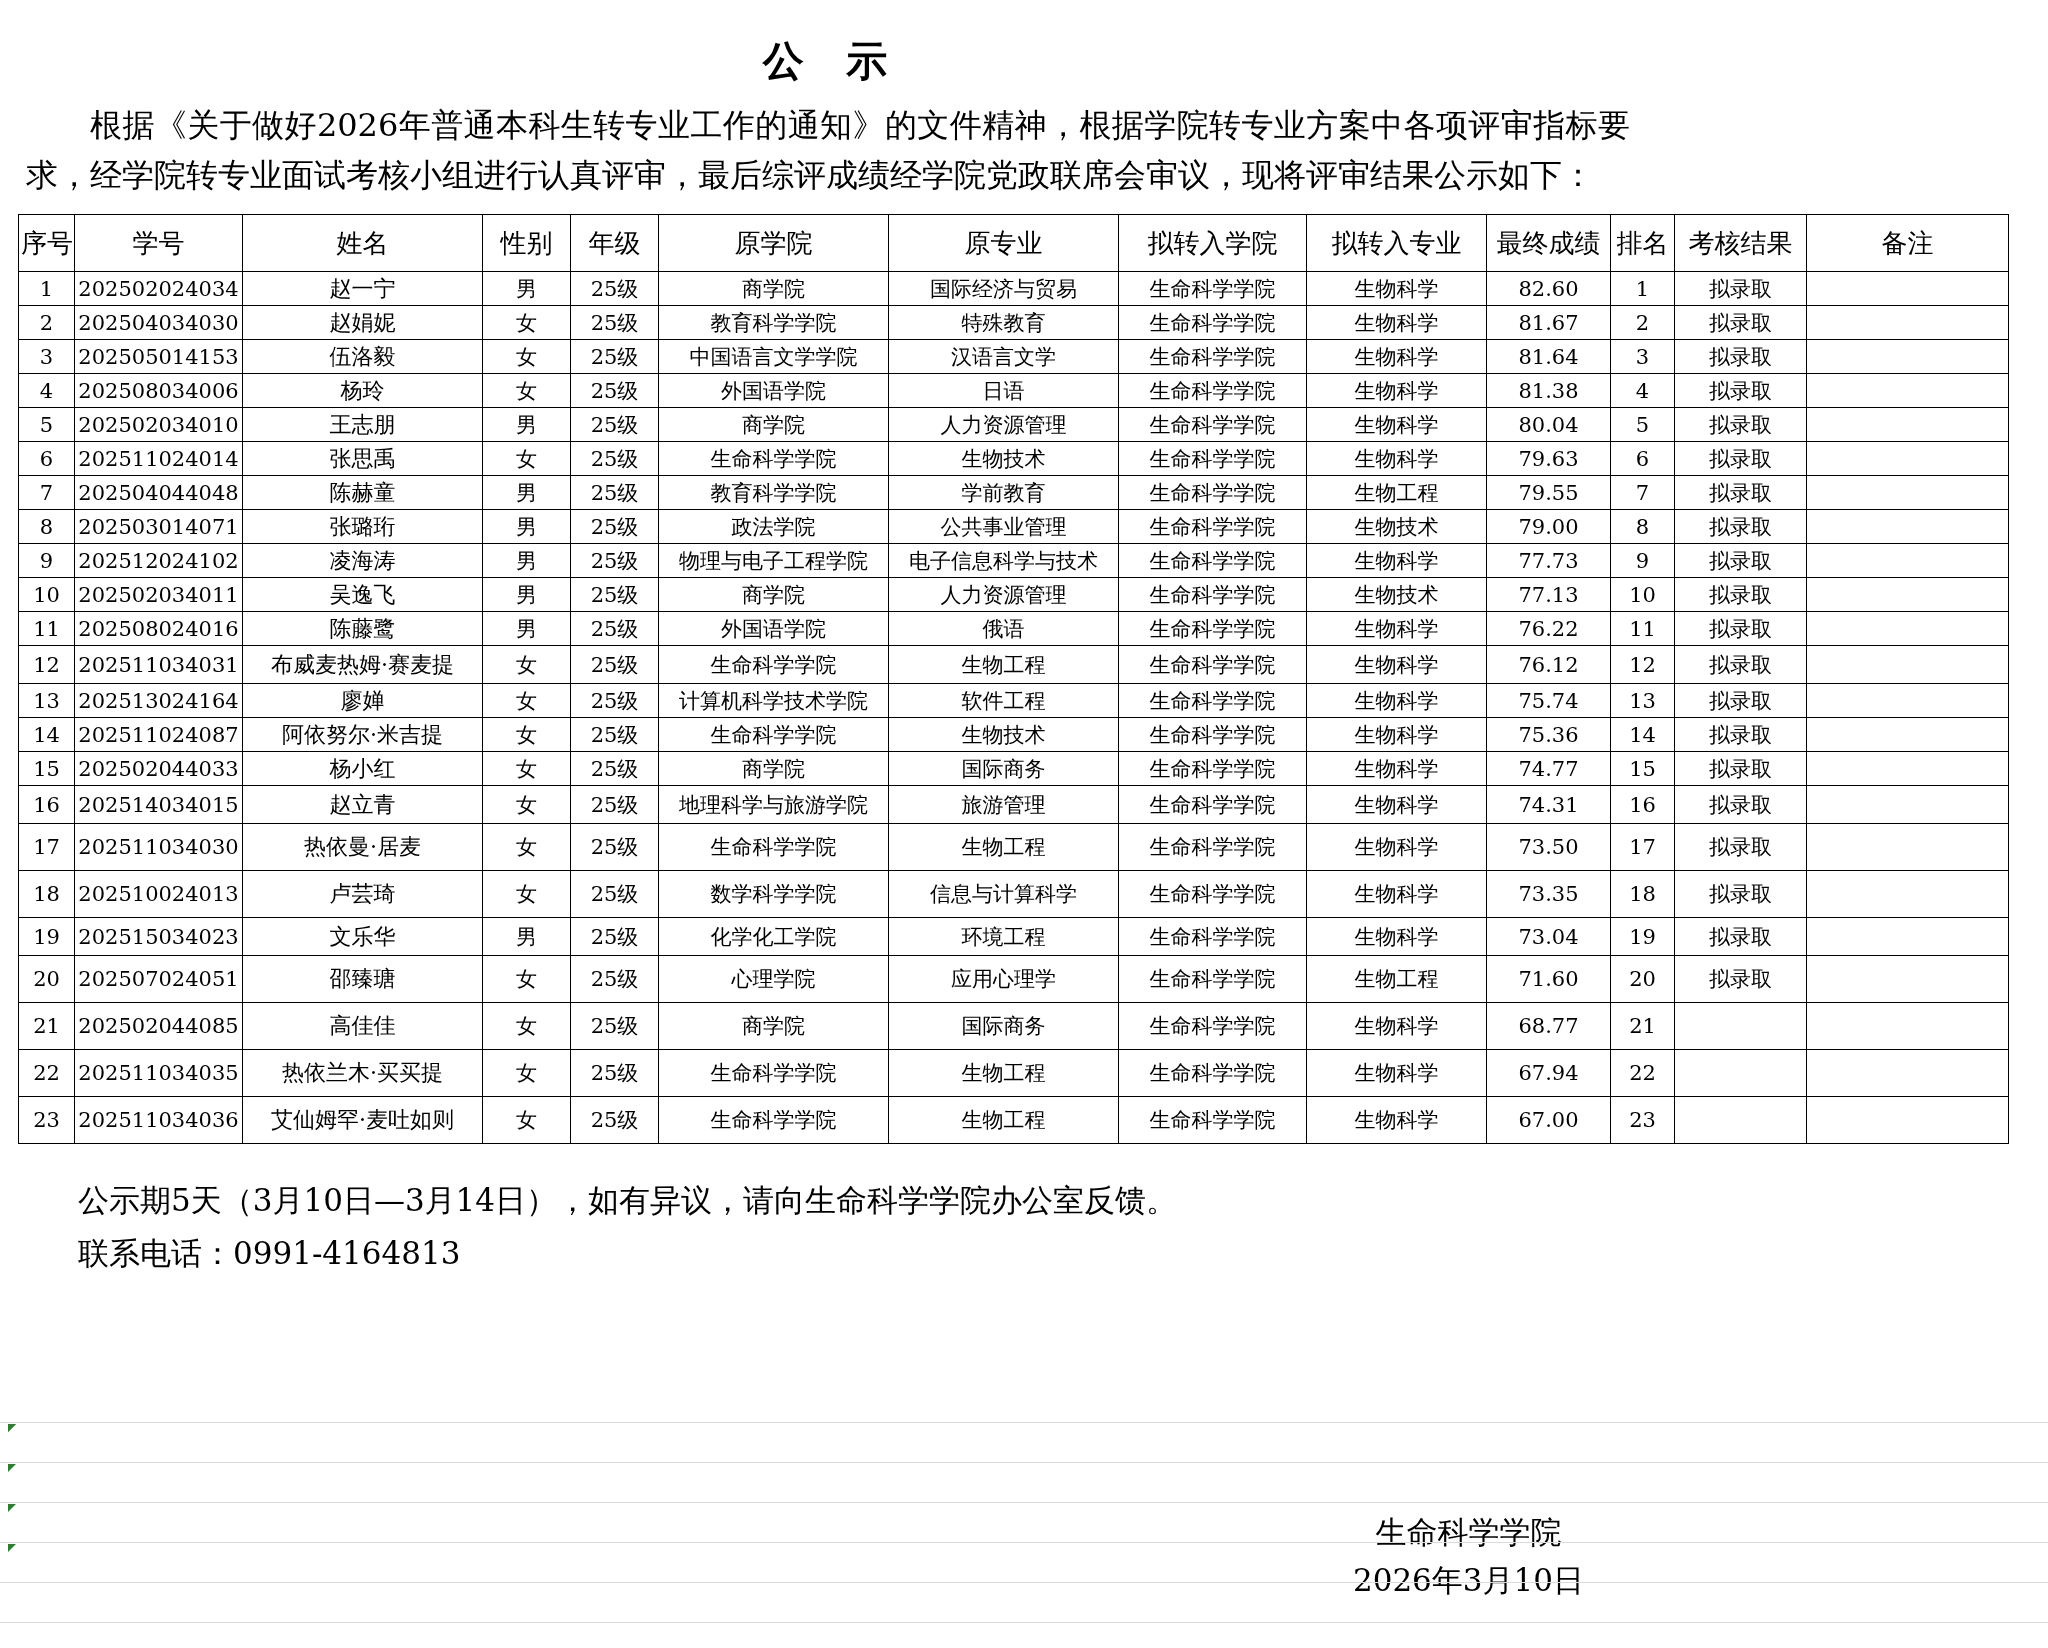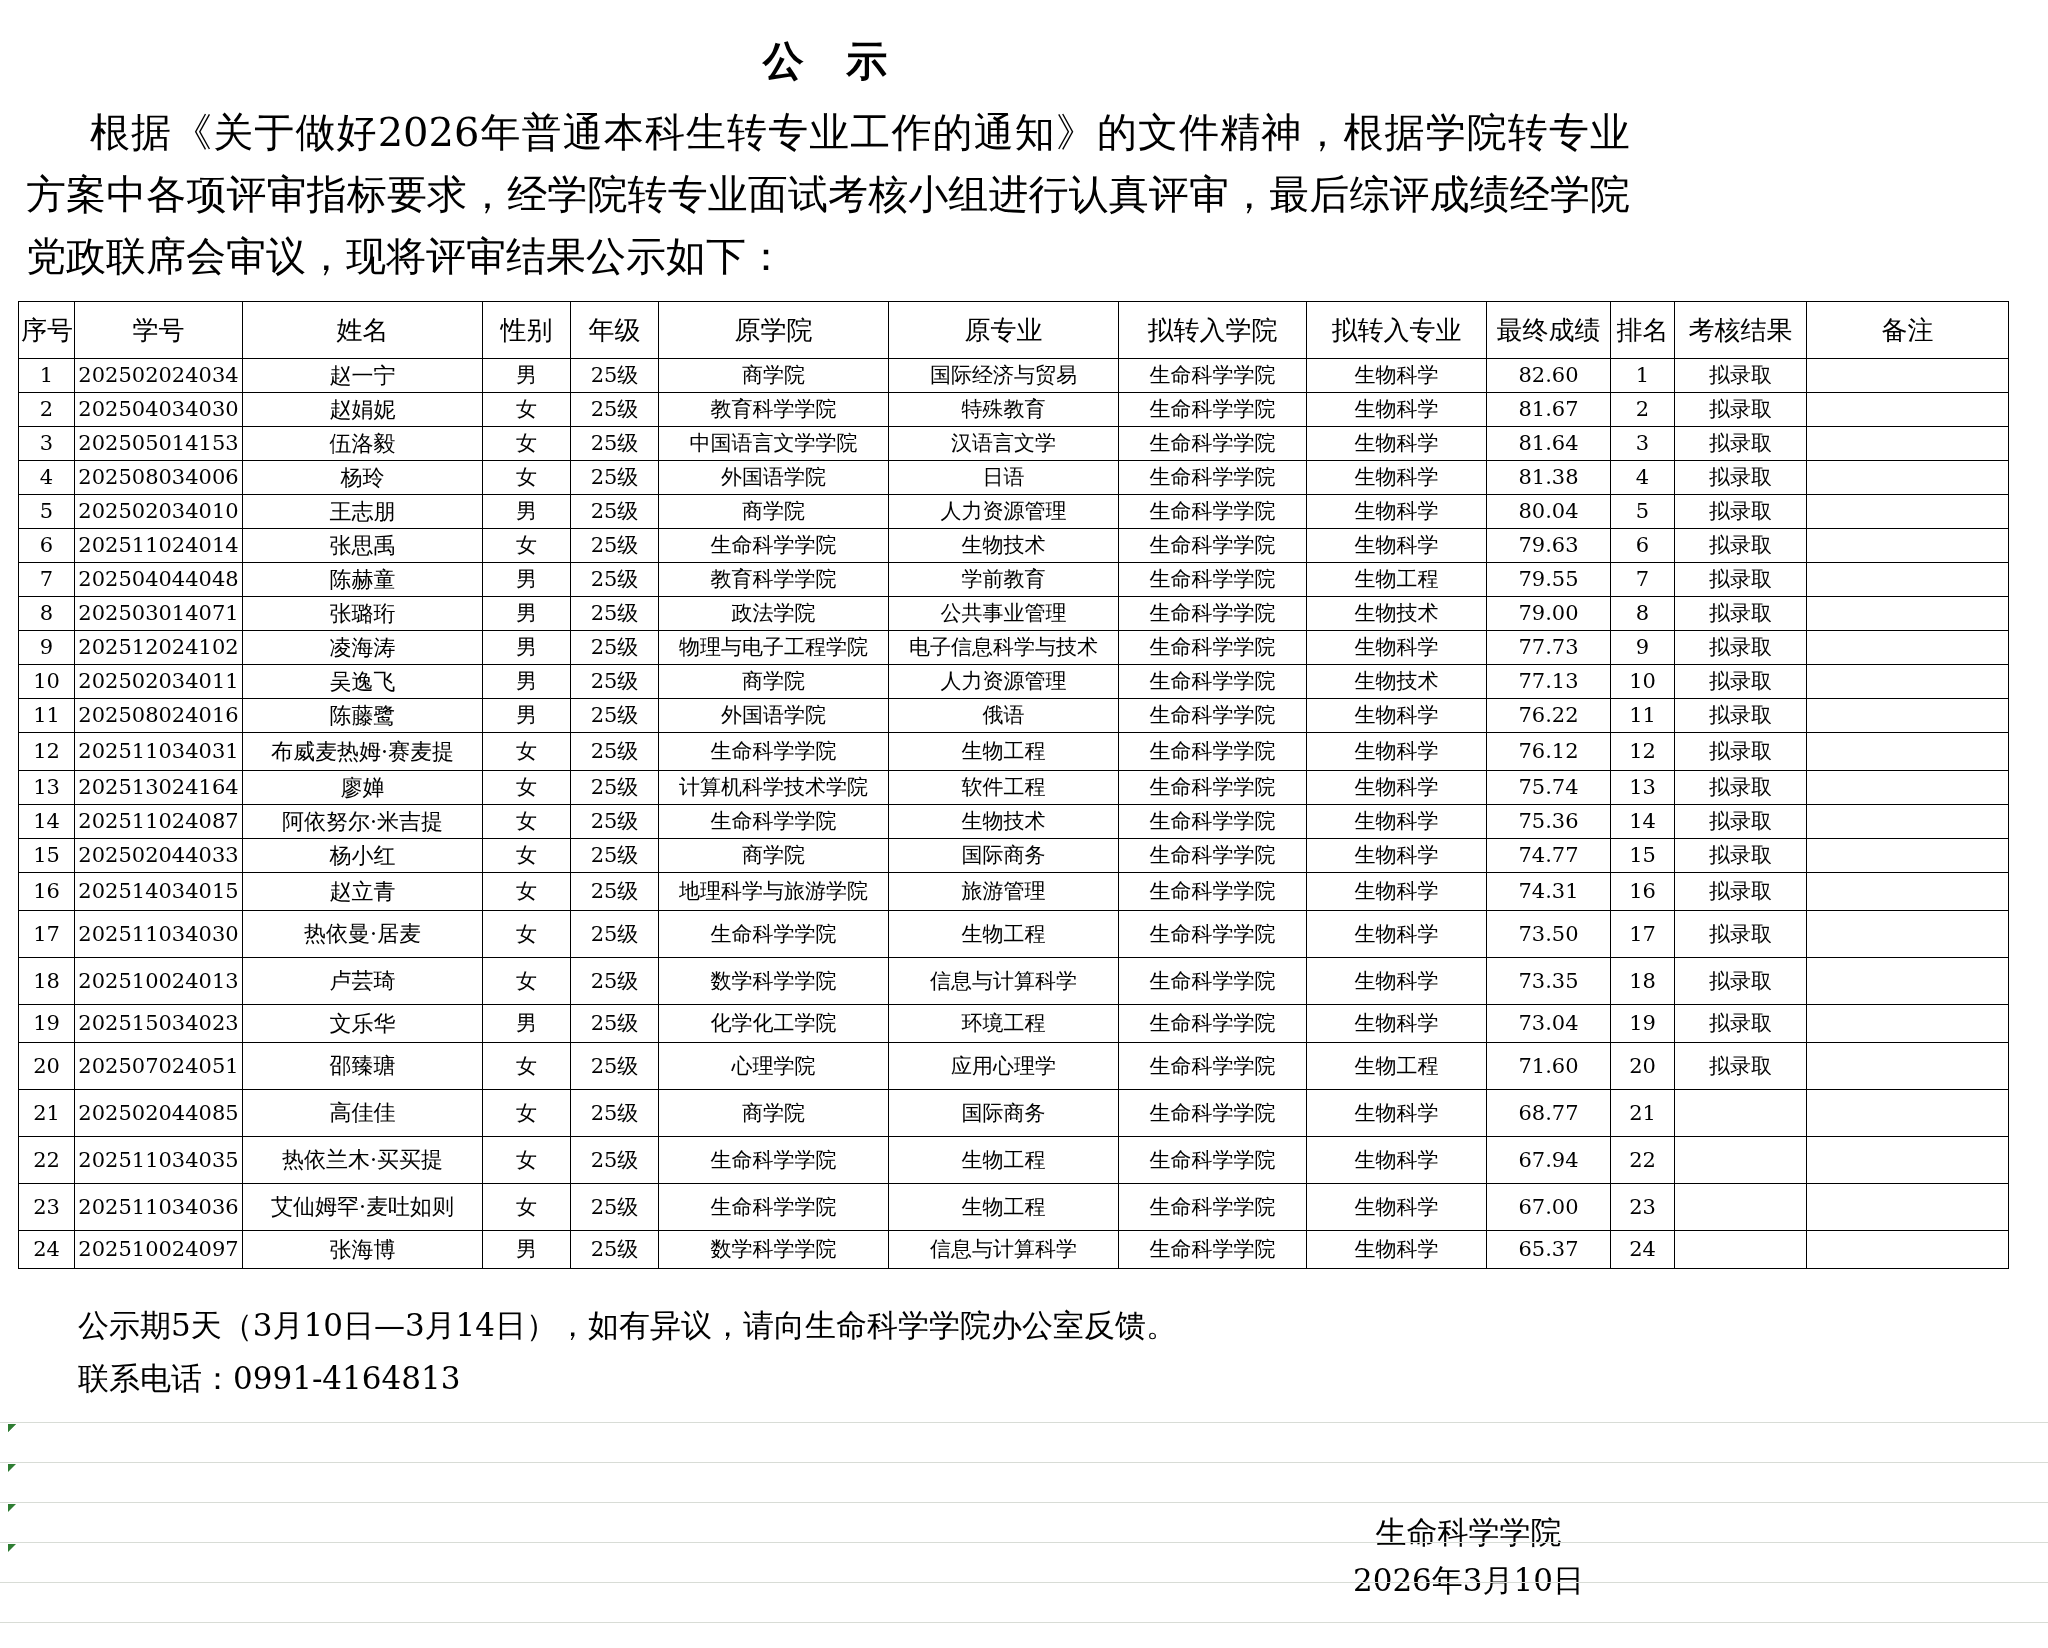--- a/index.html
+++ b/index.html
@@ -27,21 +27,21 @@
     font-family: "DejaVu Serif", "Liberation Serif", serif;
     font-weight: bold;
     font-size: 41px;
     letter-spacing: 14px;
     padding-top: 34px;
     padding-bottom: 12px;
   }
 
   .intro {
     font-family: "DejaVu Serif", "Liberation Serif", serif;
-    font-size: 40px;
+    font-size: 32px;
     line-height: 1.55;
     text-align: justify;
     text-indent: 64px;
     margin: 0 34px 14px 26px;
   }
 
   table.main {
     border-collapse: collapse;
     table-layout: fixed;
     width: 1990px;
@@ -504,35 +504,20 @@
           <td>25级</td>
           <td>生命科学学院</td>
           <td>生物工程</td>
           <td>生命科学学院</td>
           <td>生物科学</td>
           <td class="num">67.00</td>
           <td>23</td>
           <td></td>
           <td></td>
         </tr>
-        <tr style="height: 38px;">
-          <td>24</td>
-          <td class="num">202510024097</td>
-          <td class="name">张海博</td>
-          <td>男</td>
-          <td>25级</td>
-          <td>数学科学学院</td>
-          <td>信息与计算科学</td>
-          <td>生命科学学院</td>
-          <td>生物科学</td>
-          <td class="num">65.37</td>
-          <td>24</td>
-          <td></td>
-          <td></td>
-        </tr>
       </tbody>
   </table>
 
   <div class="notes">
     <div>公示期5天（3月10日—3月14日），如有异议，请向生命科学学院办公室反馈。</div>
     <div>联系电话：0991-4164813</div>
   </div>
 
   <div class="signature">
     <div>生命科学学院</div>

